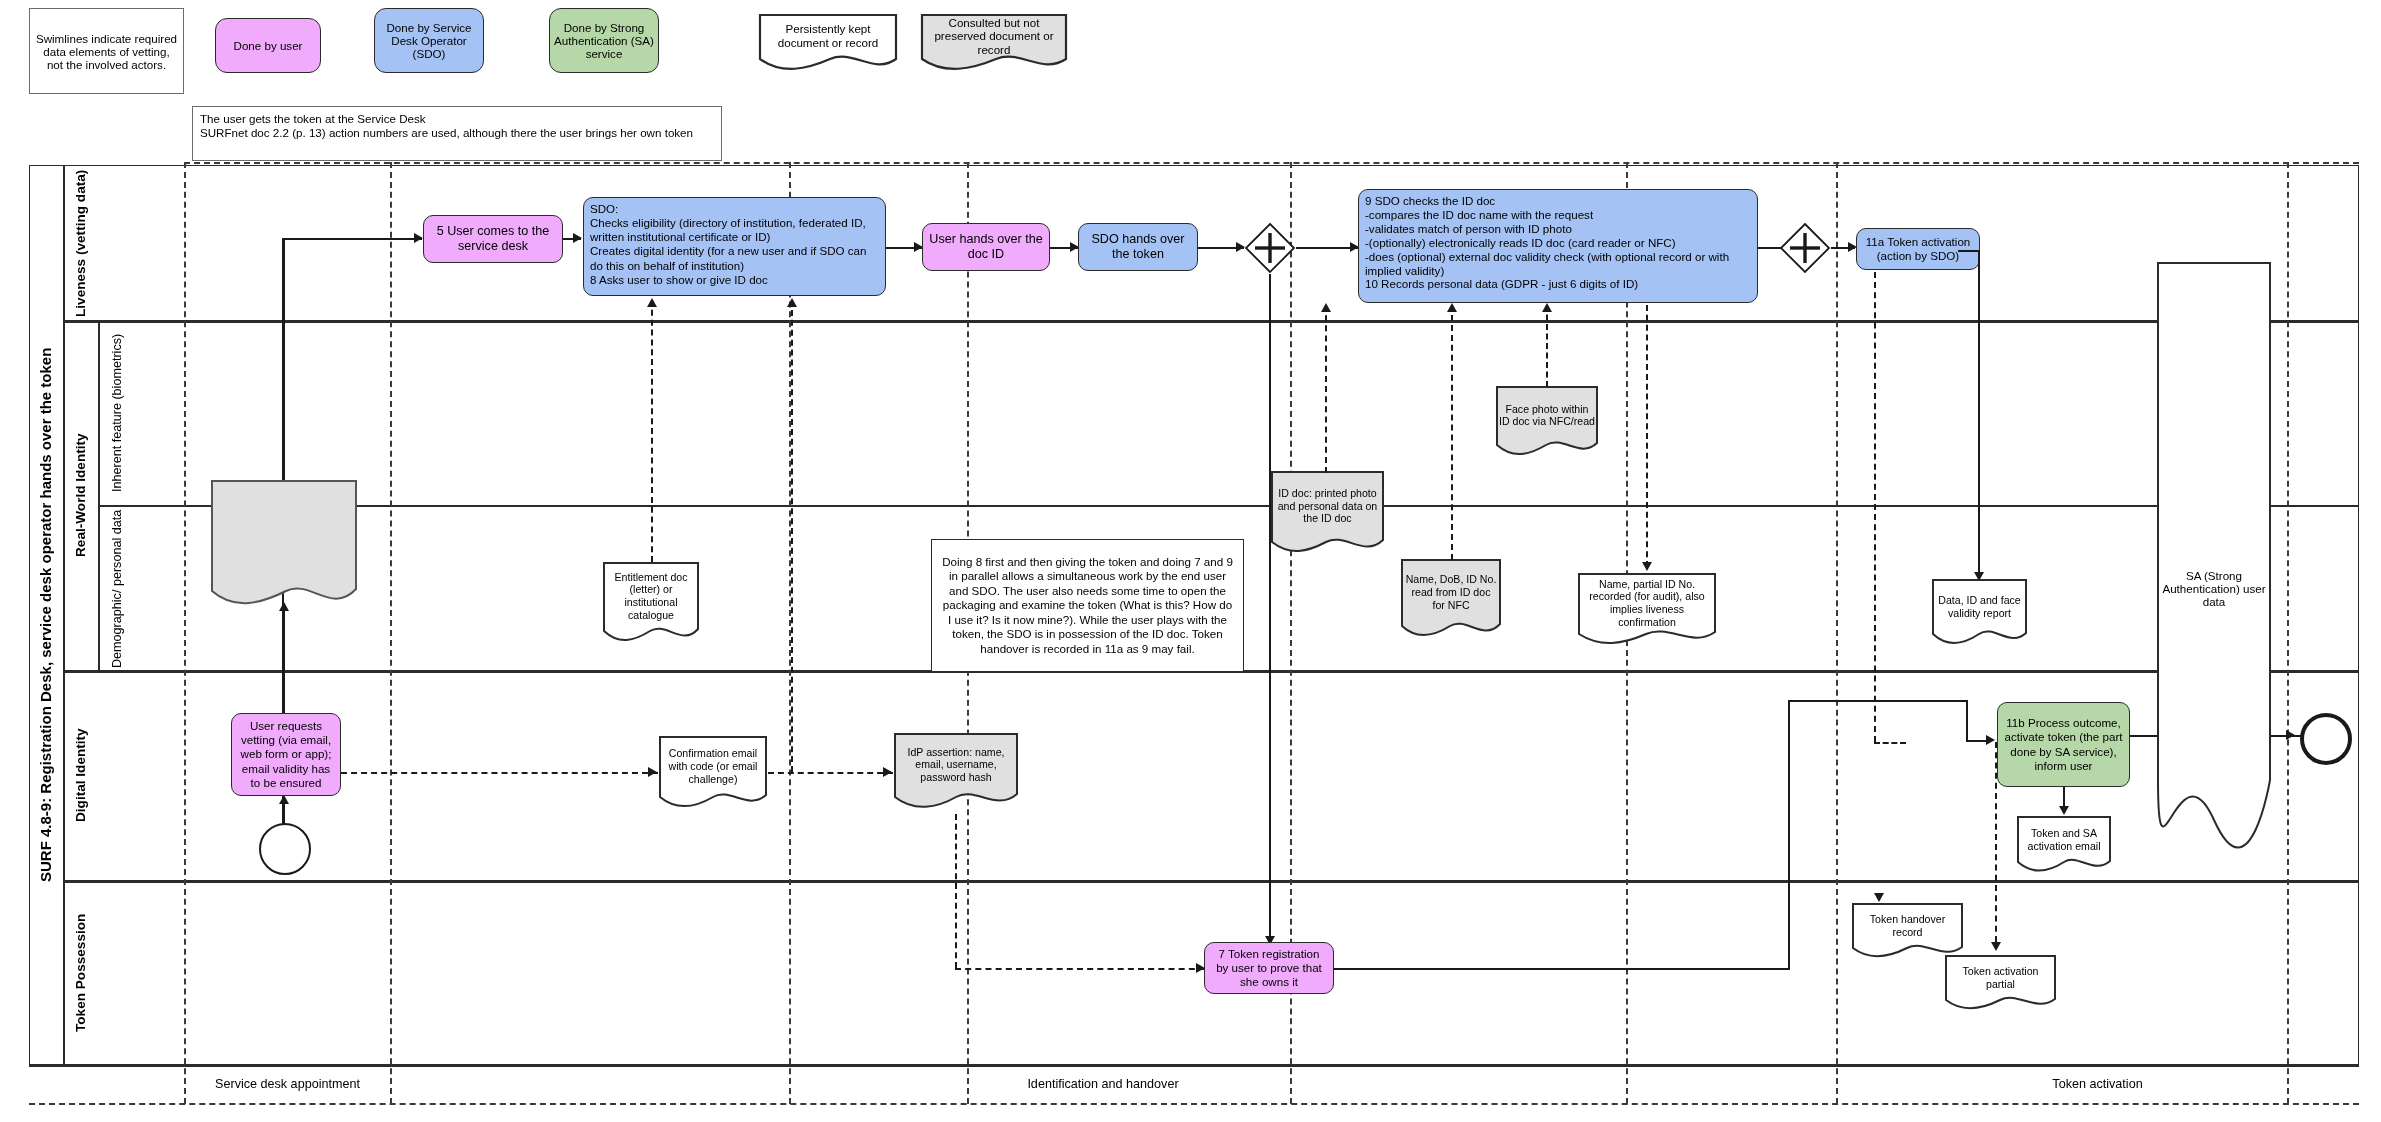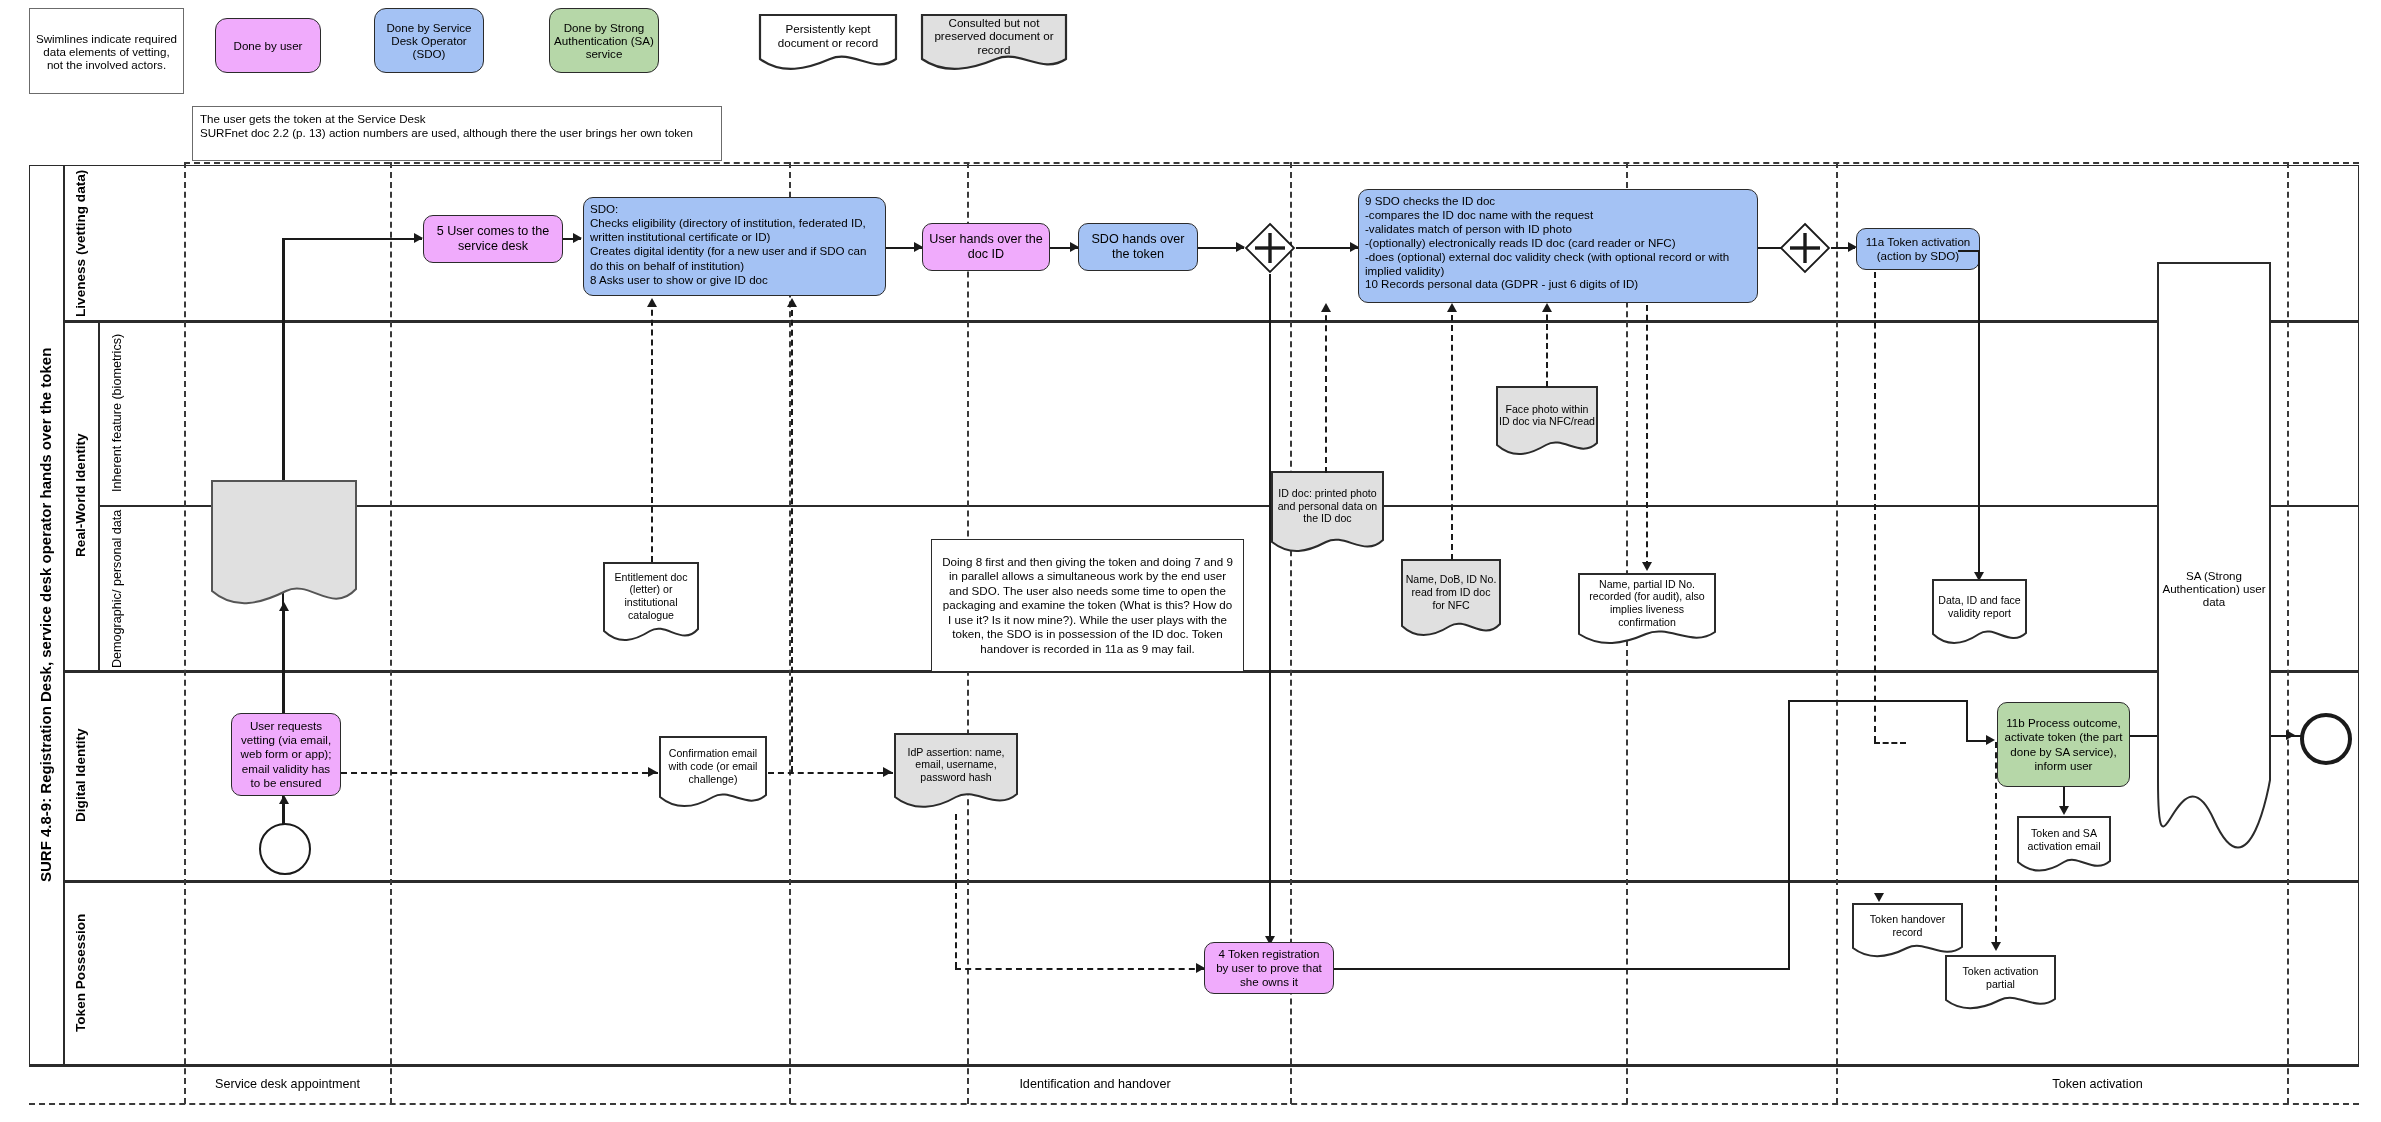--- a/index.html
+++ b/index.html
@@ -158,21 +158,21 @@
   <div class="abs vdash" style="left:1290px;top:162px;height:942px;"></div>
   <div class="abs vdash" style="left:1626px;top:162px;height:942px;"></div>
   <div class="abs vdash" style="left:1836px;top:162px;height:942px;"></div>
   <div class="abs vdash" style="left:2287px;top:162px;height:942px;"></div>
   <div class="abs hdash" style="left:29px;top:1103px;width:2330px;"></div>
   <div class="abs hdash" style="left:184px;top:162px;width:2175px;"></div>
 
   <div class="abs ctr f12" style="left:185px;top:1072px;width:205px;height:24px;">
     <span>Service desk appointment</span>
   </div>
-  <div class="abs ctr f12" style="left:372px;top:1072px;width:1446px;height:24px;">
+  <div class="abs ctr f12" style="left:380px;top:1072px;width:1446px;height:24px;">
     <span>Identification and handover</span>
   </div>
   <div class="abs ctr f12" style="left:1836px;top:1072px;width:523px;height:24px;">
     <span>Token activation</span>
   </div>
 
   <div class="abs solid-v" style="left:282px;top:238px;height:600px;"></div>
   <div class="abs solid-h" style="left:282px;top:238px;width:140px;"></div>
   <div class="ar ar-r" style="left:414px;top:233px;"></div>
 
@@ -383,21 +383,21 @@
   <div class="db" style="left:2155px;top:260px;width:118px;height:620px;">
     <svg viewBox="0 0 118 620" preserveAspectRatio="none">
       <path d="M3,3 L115,3 L115,520 C115,520 95,640 59,560 C23,480 3,640 3,520 Z" fill="#ffffff" stroke="#2b2b2b" stroke-width="2"></path>
     </svg>
   </div>
   <div class="abs ctr f11" style="left:2157px;top:560px;width:114px;height:56px;">
     <span>SA (Strong Authentication) user data</span>
   </div>
 
   <div class="abs task task-user ctr f11" style="left:1204px;top:942px;width:130px;height:52px;">
-    <span>4 Token registration by user to prove that she owns it</span>
+    <span>7 Token registration by user to prove that she owns it</span>
   </div>
 
   <div class="doc" style="left:1851px;top:902px;width:113px;height:60px;">
     <svg viewBox="0 0 113 60" preserveAspectRatio="none">
       <path d="M2,2 L111,2 L111,45 C92,59 74,37 56,46 C38,55 19,59 2,46 Z" fill="#ffffff" stroke="#2b2b2b" stroke-width="2"></path>
     </svg>
     <div class="doc-txt f10" style="height:80%;">Token handover record</div>
   </div>
   <div class="ar ar-d" style="left:1874px;top:893px;"></div>
 

